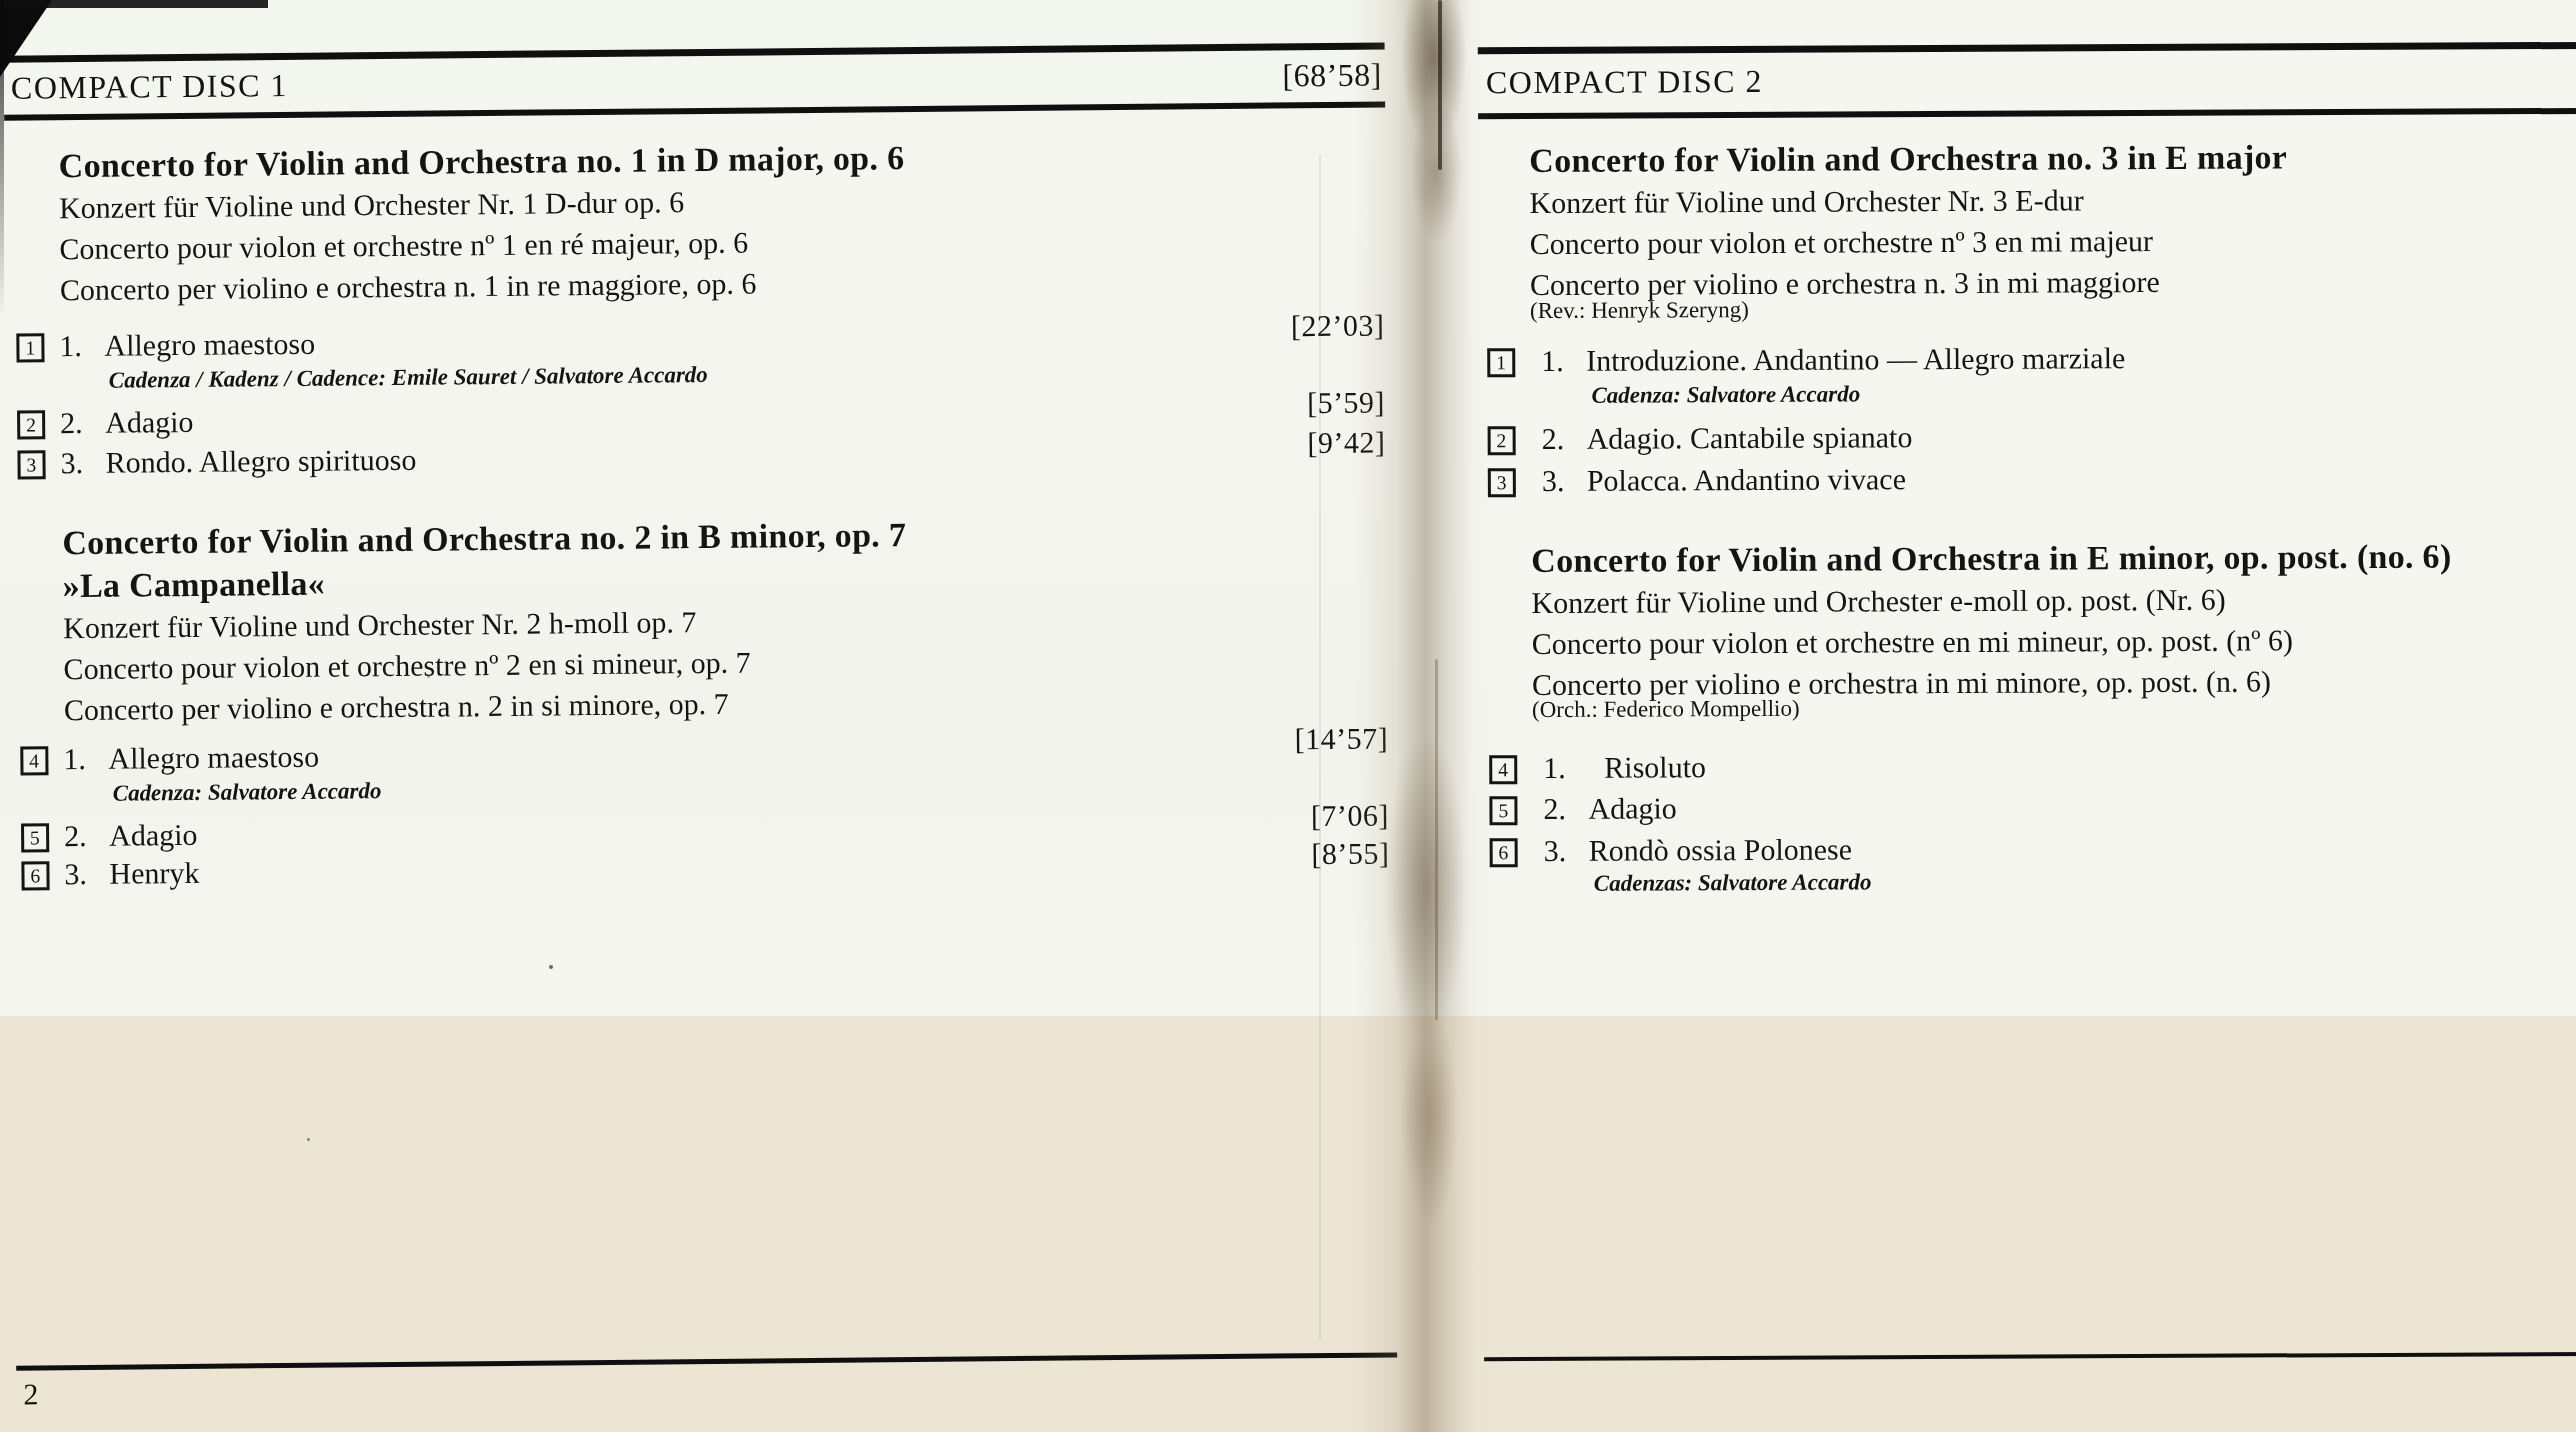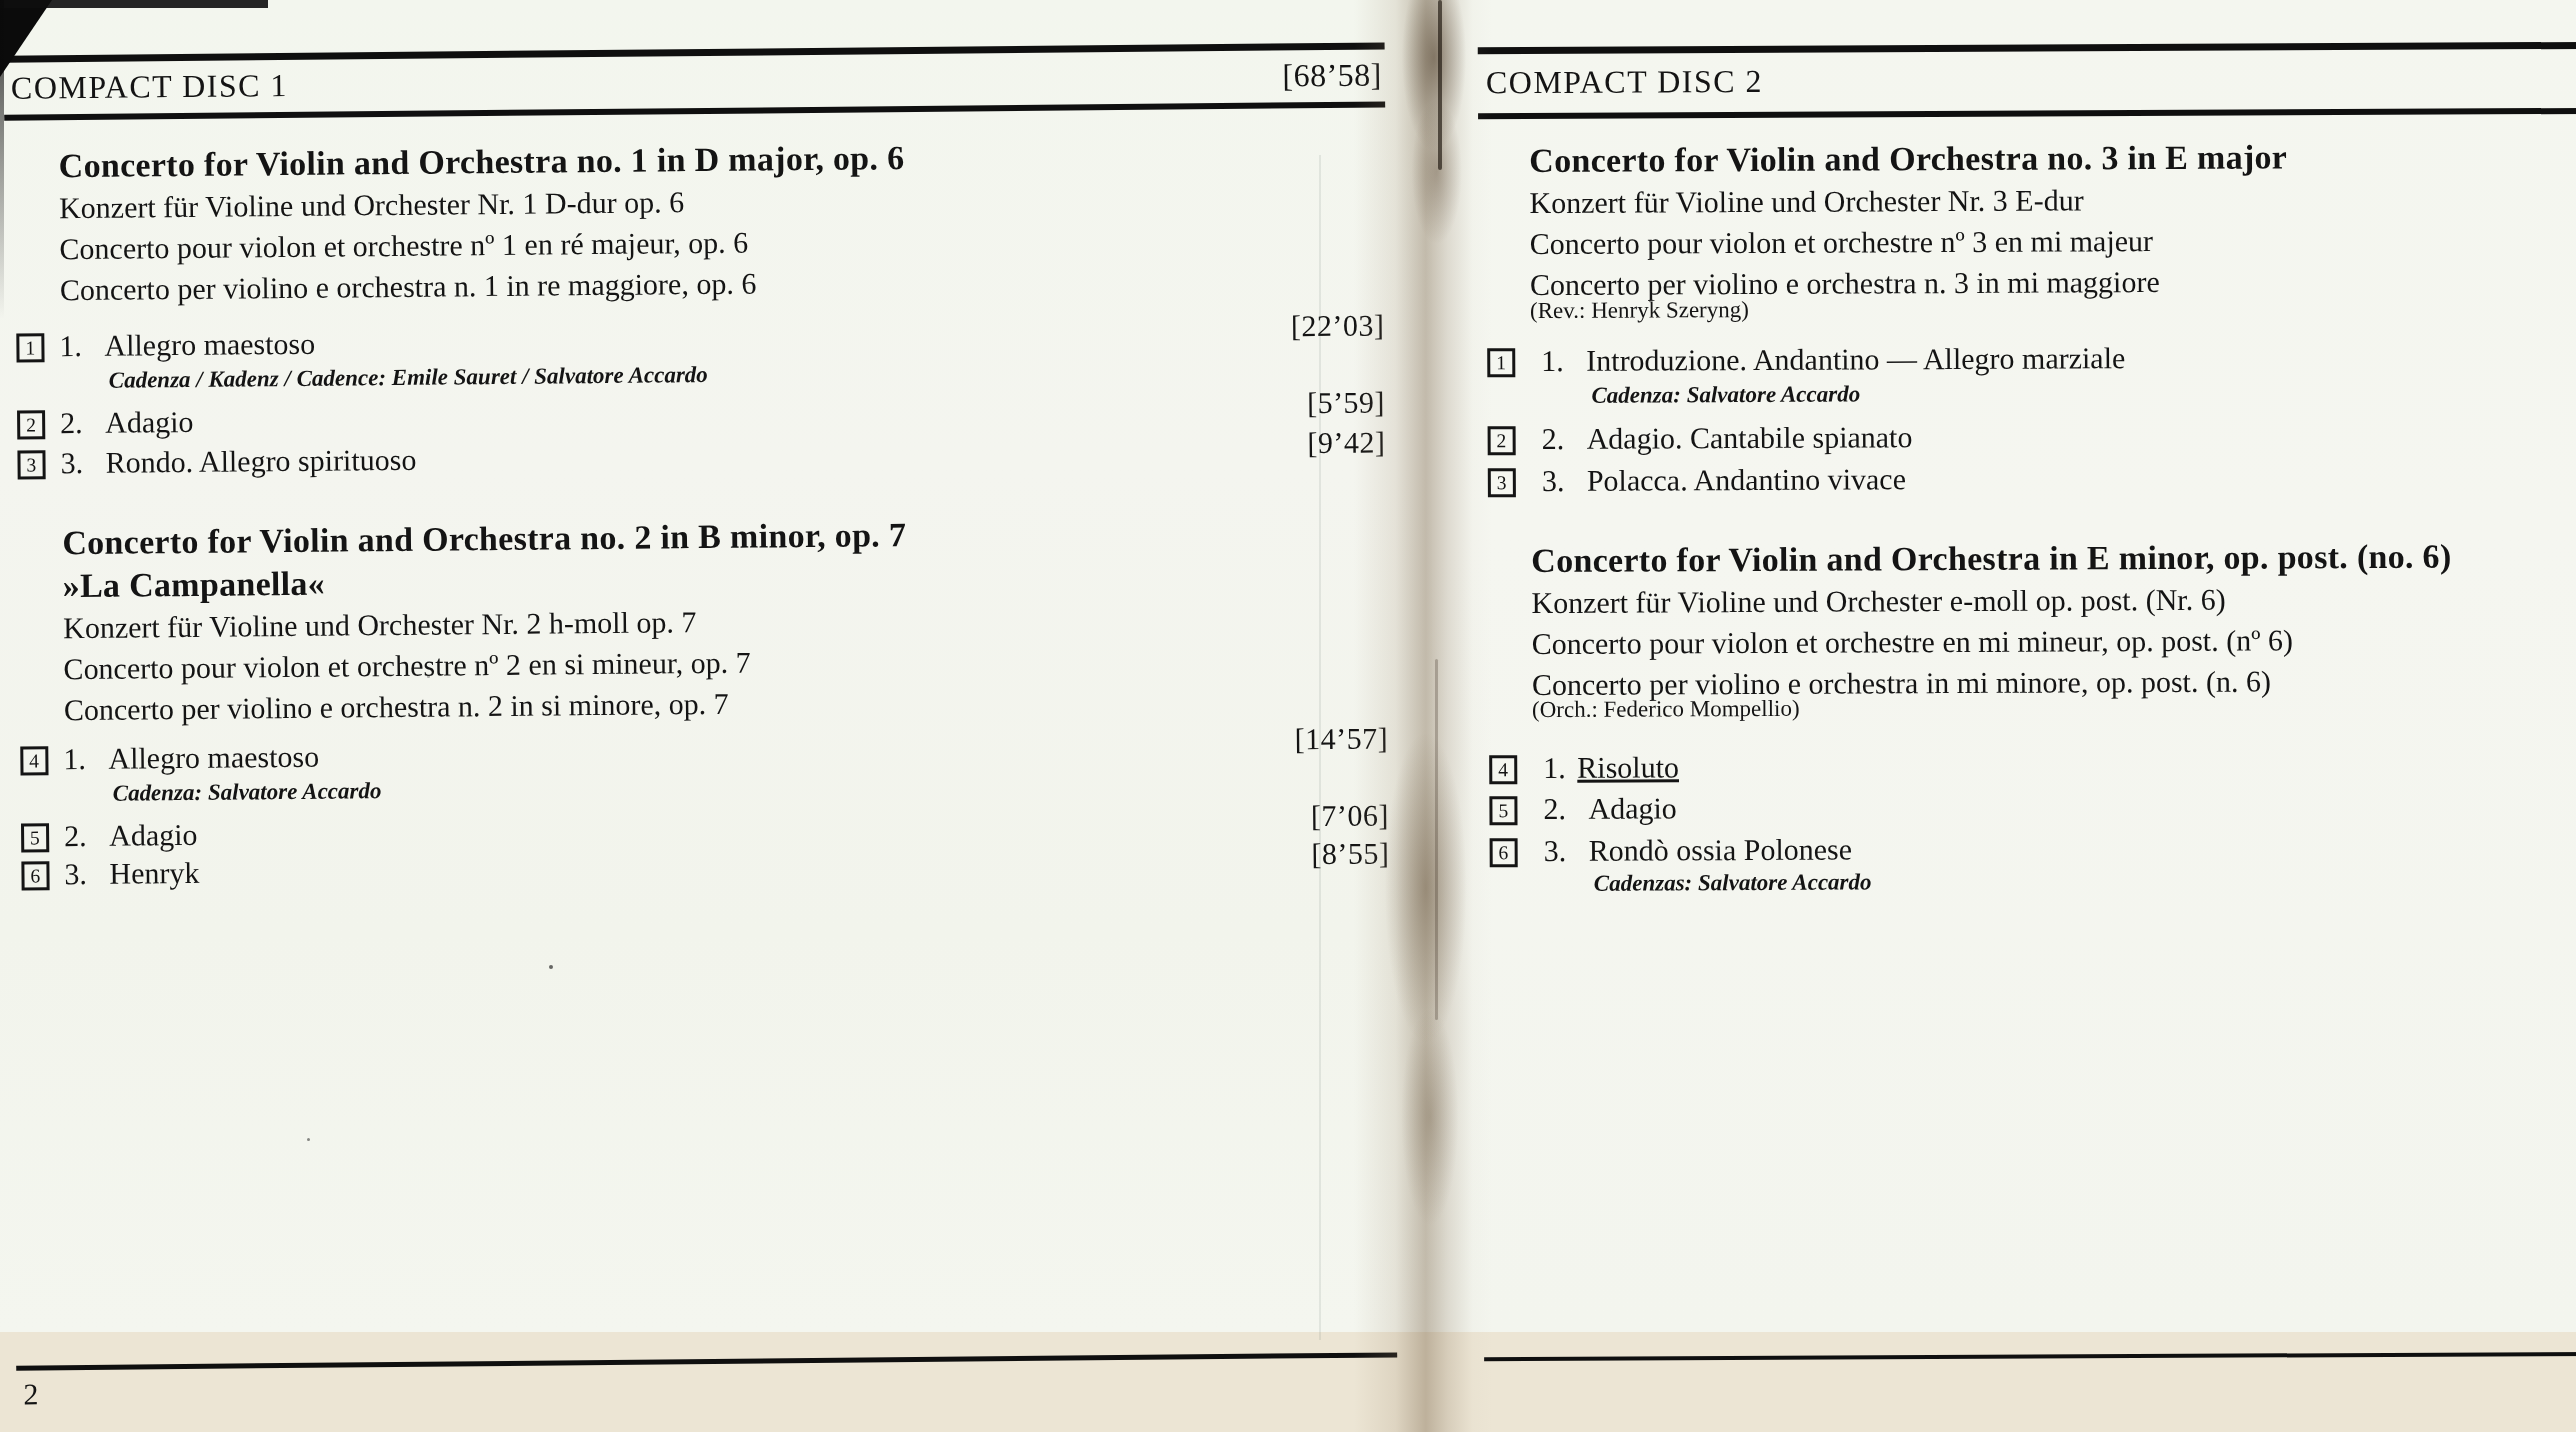--- a/index.html
+++ b/index.html
@@ -3,21 +3,21 @@
 <meta charset="utf-8">
 <style>
   html,body{margin:0;padding:0;}
   body{
     width:2926px;height:1432px;overflow:hidden;position:relative;
     background:#ece5d4;
     font-family:"Liberation Serif","DejaVu Serif",serif;
     color:#141414;
     -webkit-font-smoothing:antialiased;
   }
-  .page{position:absolute;top:0;height:1332px;}
+  .page{position:absolute;top:0;height:1016px;}
   #left-page{left:0;width:1432px;background:linear-gradient(180deg,#f3f6ee 0%,#f4f5ef 35%,#f2f4ec 70%,#f4f6ef 100%);}
   #right-page{left:1432px;width:1476px;background:linear-gradient(180deg,#f4f6ef 0%,#f5f6f0 40%,#f3f5ee 100%);}
   .tilt-l{position:absolute;left:0;top:0;width:1432px;height:1432px;transform:rotate(-0.55deg);transform-origin:706px 716px;}
   .tilt-r{position:absolute;left:0;top:0;width:1476px;height:1432px;transform:rotate(-0.28deg);transform-origin:726px 716px;}
 
   .rule{position:absolute;background:#0f0f0f;}
 
   .hdr-row{position:absolute;font-size:32px;line-height:33px;}
   .hdr-label{letter-spacing:1.5px;}
   .hdr-time{position:absolute;right:0;top:0;letter-spacing:0.5px;}
@@ -185,21 +185,21 @@
       <div class="work-title">Concerto for Violin and Orchestra in E minor, op. post. (no. 6)</div>
       <div class="trans">Konzert für Violine und Orchester e-moll op. post. (Nr. 6)</div>
       <div class="trans">Concerto pour violon et orchestre en mi mineur, op. post. (nº 6)</div>
       <div class="trans">Concerto per violino e orchestra in mi minore, op. post. (n. 6)</div>
     </div>
     <div class="note" style="left:100px;top:694px;">(Orch.: Federico Mompellio)</div>
 
     <div class="track-row" style="left:57px;top:748px;width:1345px;">
       <span class="tbox">4</span>
       <span class="tnum" style="left:54px;">1.</span>
-      <span class="ttitle" style="left:88px;text-decoration:underline;">Risoluto</span>
+      <span class="ttitle" style="left:115px;">Risoluto</span>
 
     </div>
 
     <div class="track-row" style="left:57px;top:789px;width:1345px;">
       <span class="tbox">5</span>
       <span class="tnum" style="left:54px;">2.</span>
       <span class="ttitle" style="left:99px;">Adagio</span>
 
     </div>
 

